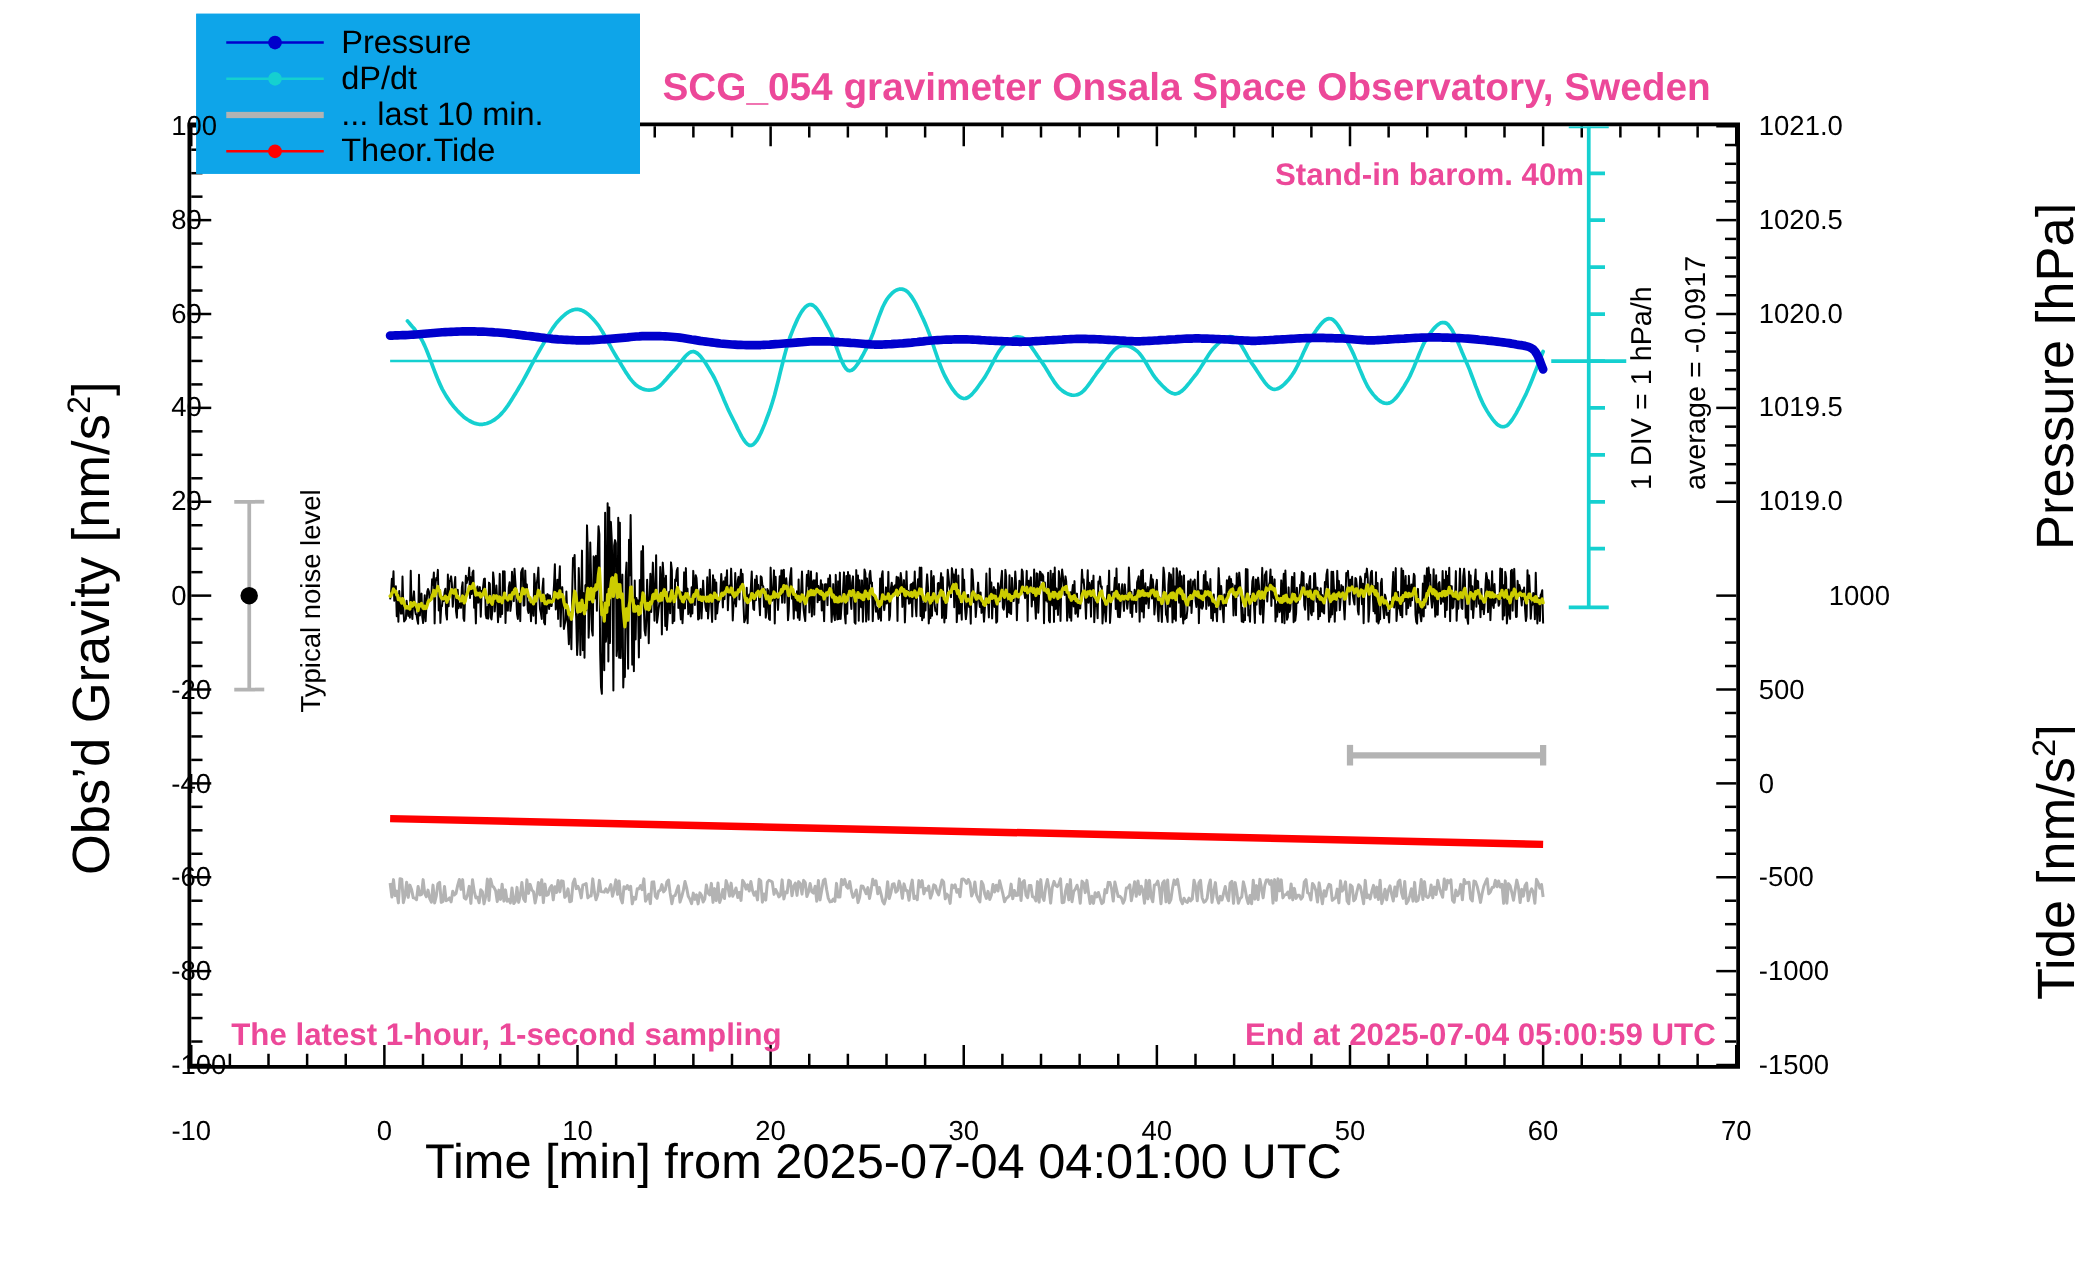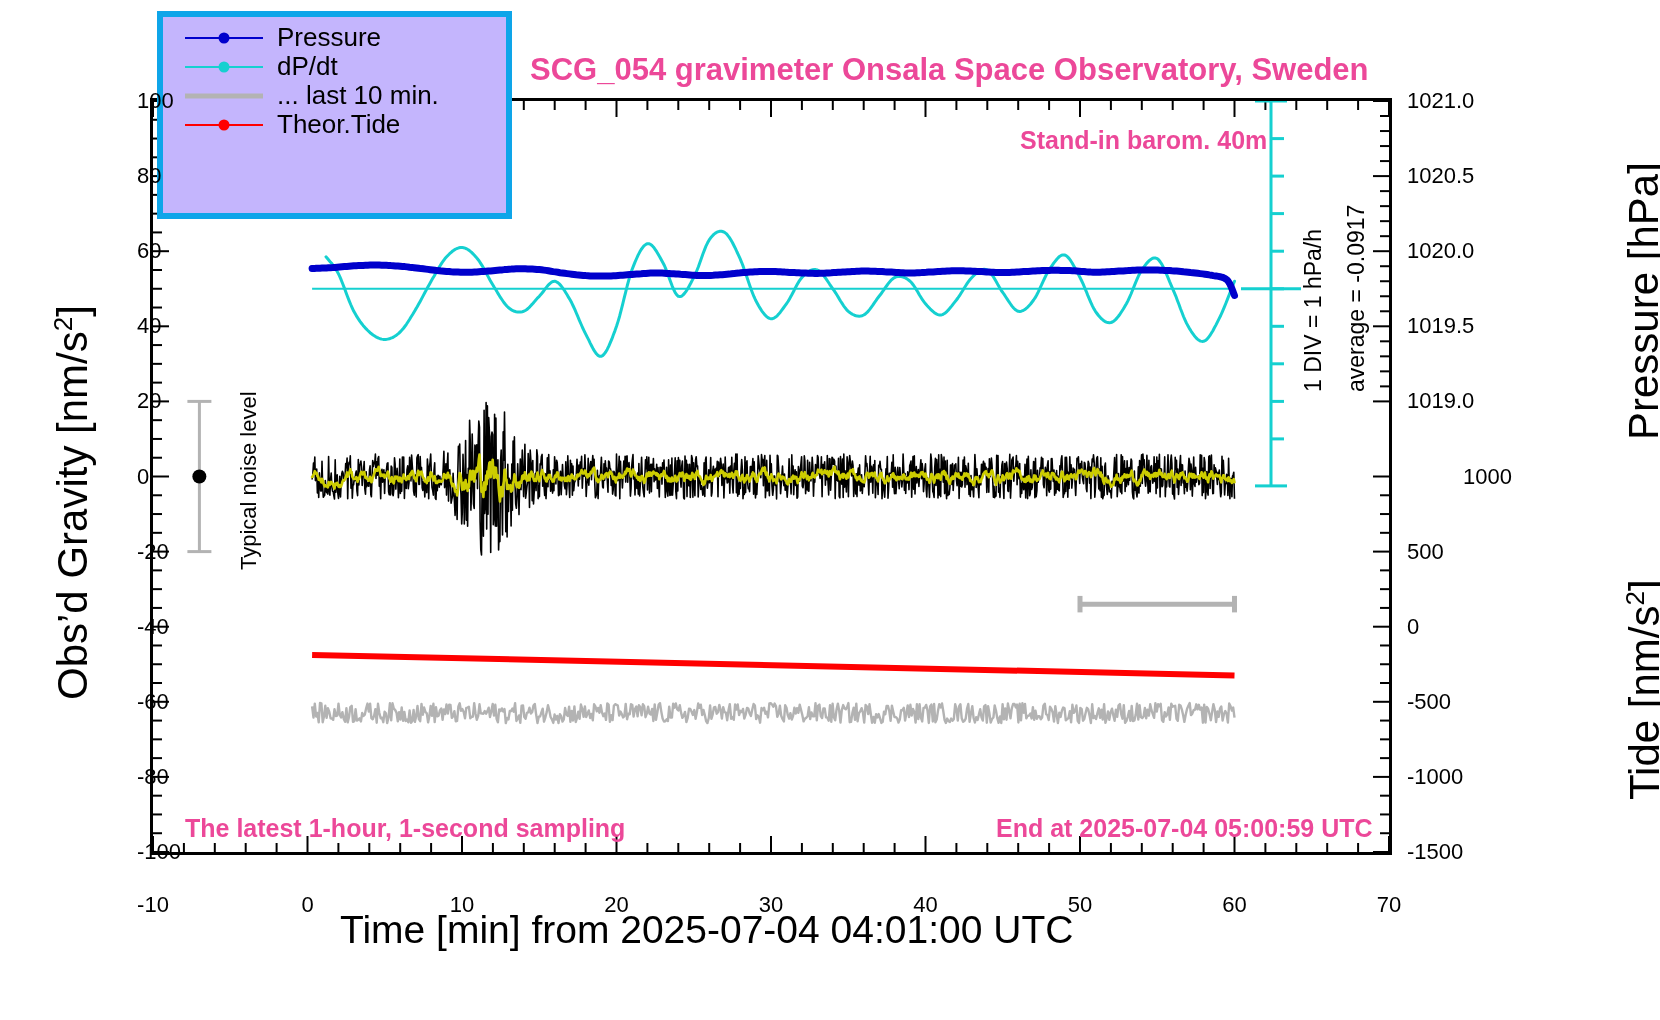--- a/index.html
+++ b/index.html
@@ -79,23 +79,23 @@
     white-space: nowrap;
     font-family: "Liberation Sans", sans-serif;
   }
 
   
   #legend {
     position: absolute;
     left: 157px;
     top: 11px;
     width: 355px;
-    height: 208px;
-    background: #c4b5fd;
-    border: 6px solid #0ea5e9;
+    height: 128px;
+    background: #0ea5e9;
+    border: 2px solid #0ea5e9;
     box-sizing: border-box;
     padding: 6px 0 0 0;
   }
   .legend-row {
     display: flex;
     align-items: center;
     height: 29px;
     padding-left: 22px;
   }
   .legend-key {

